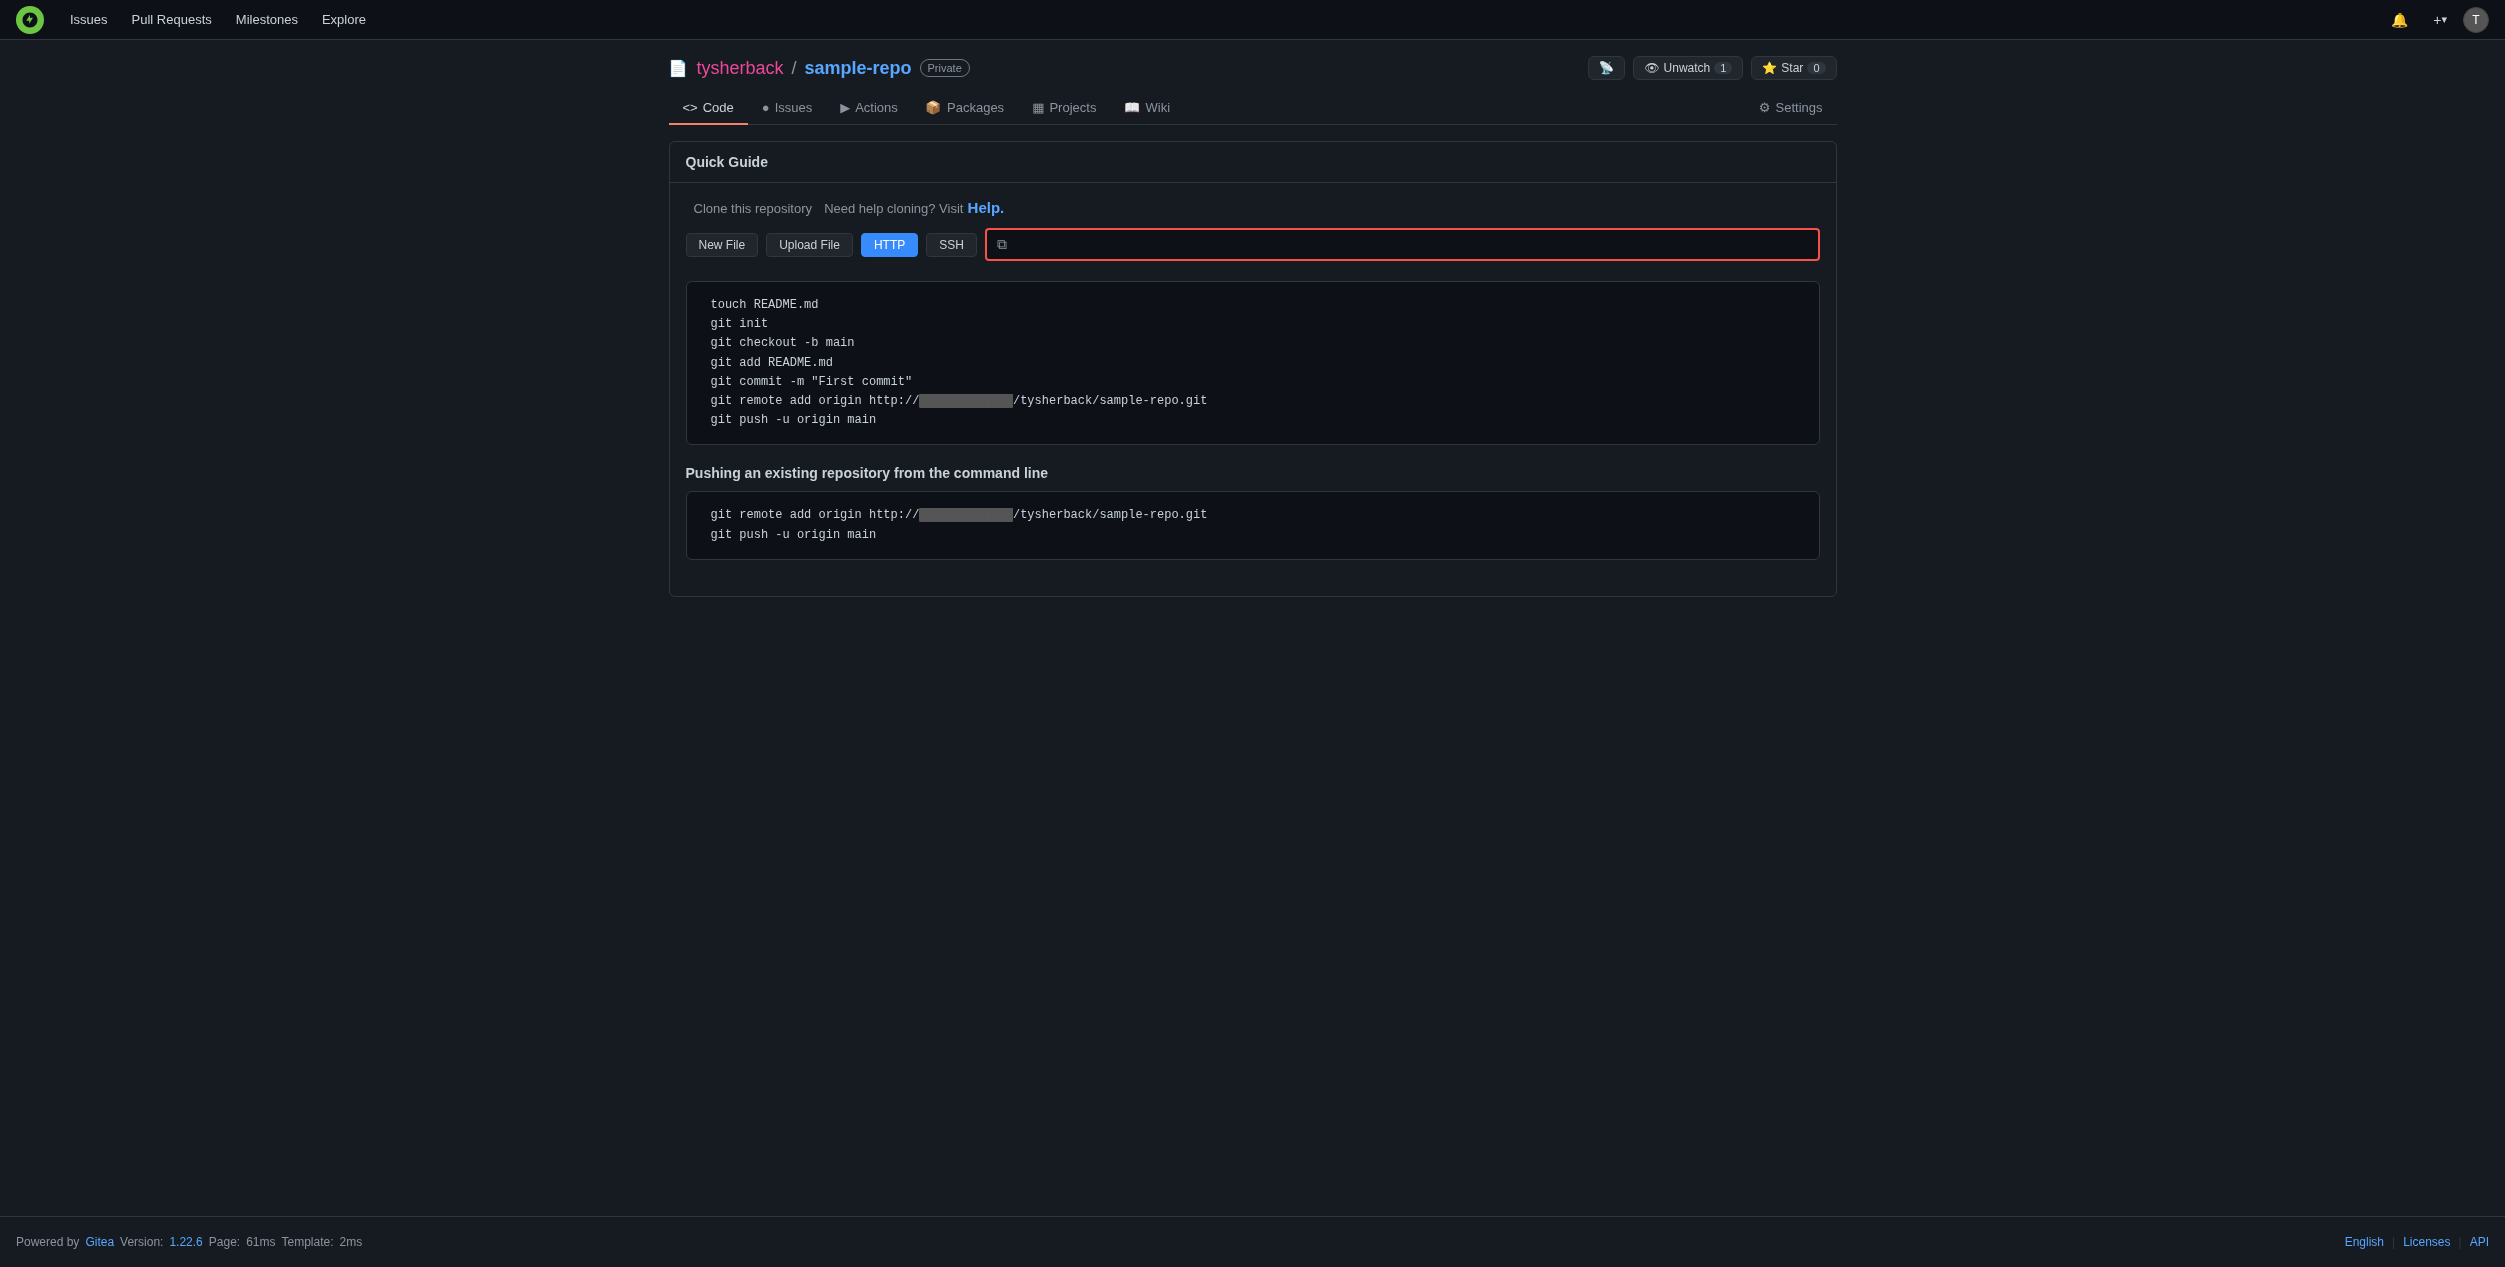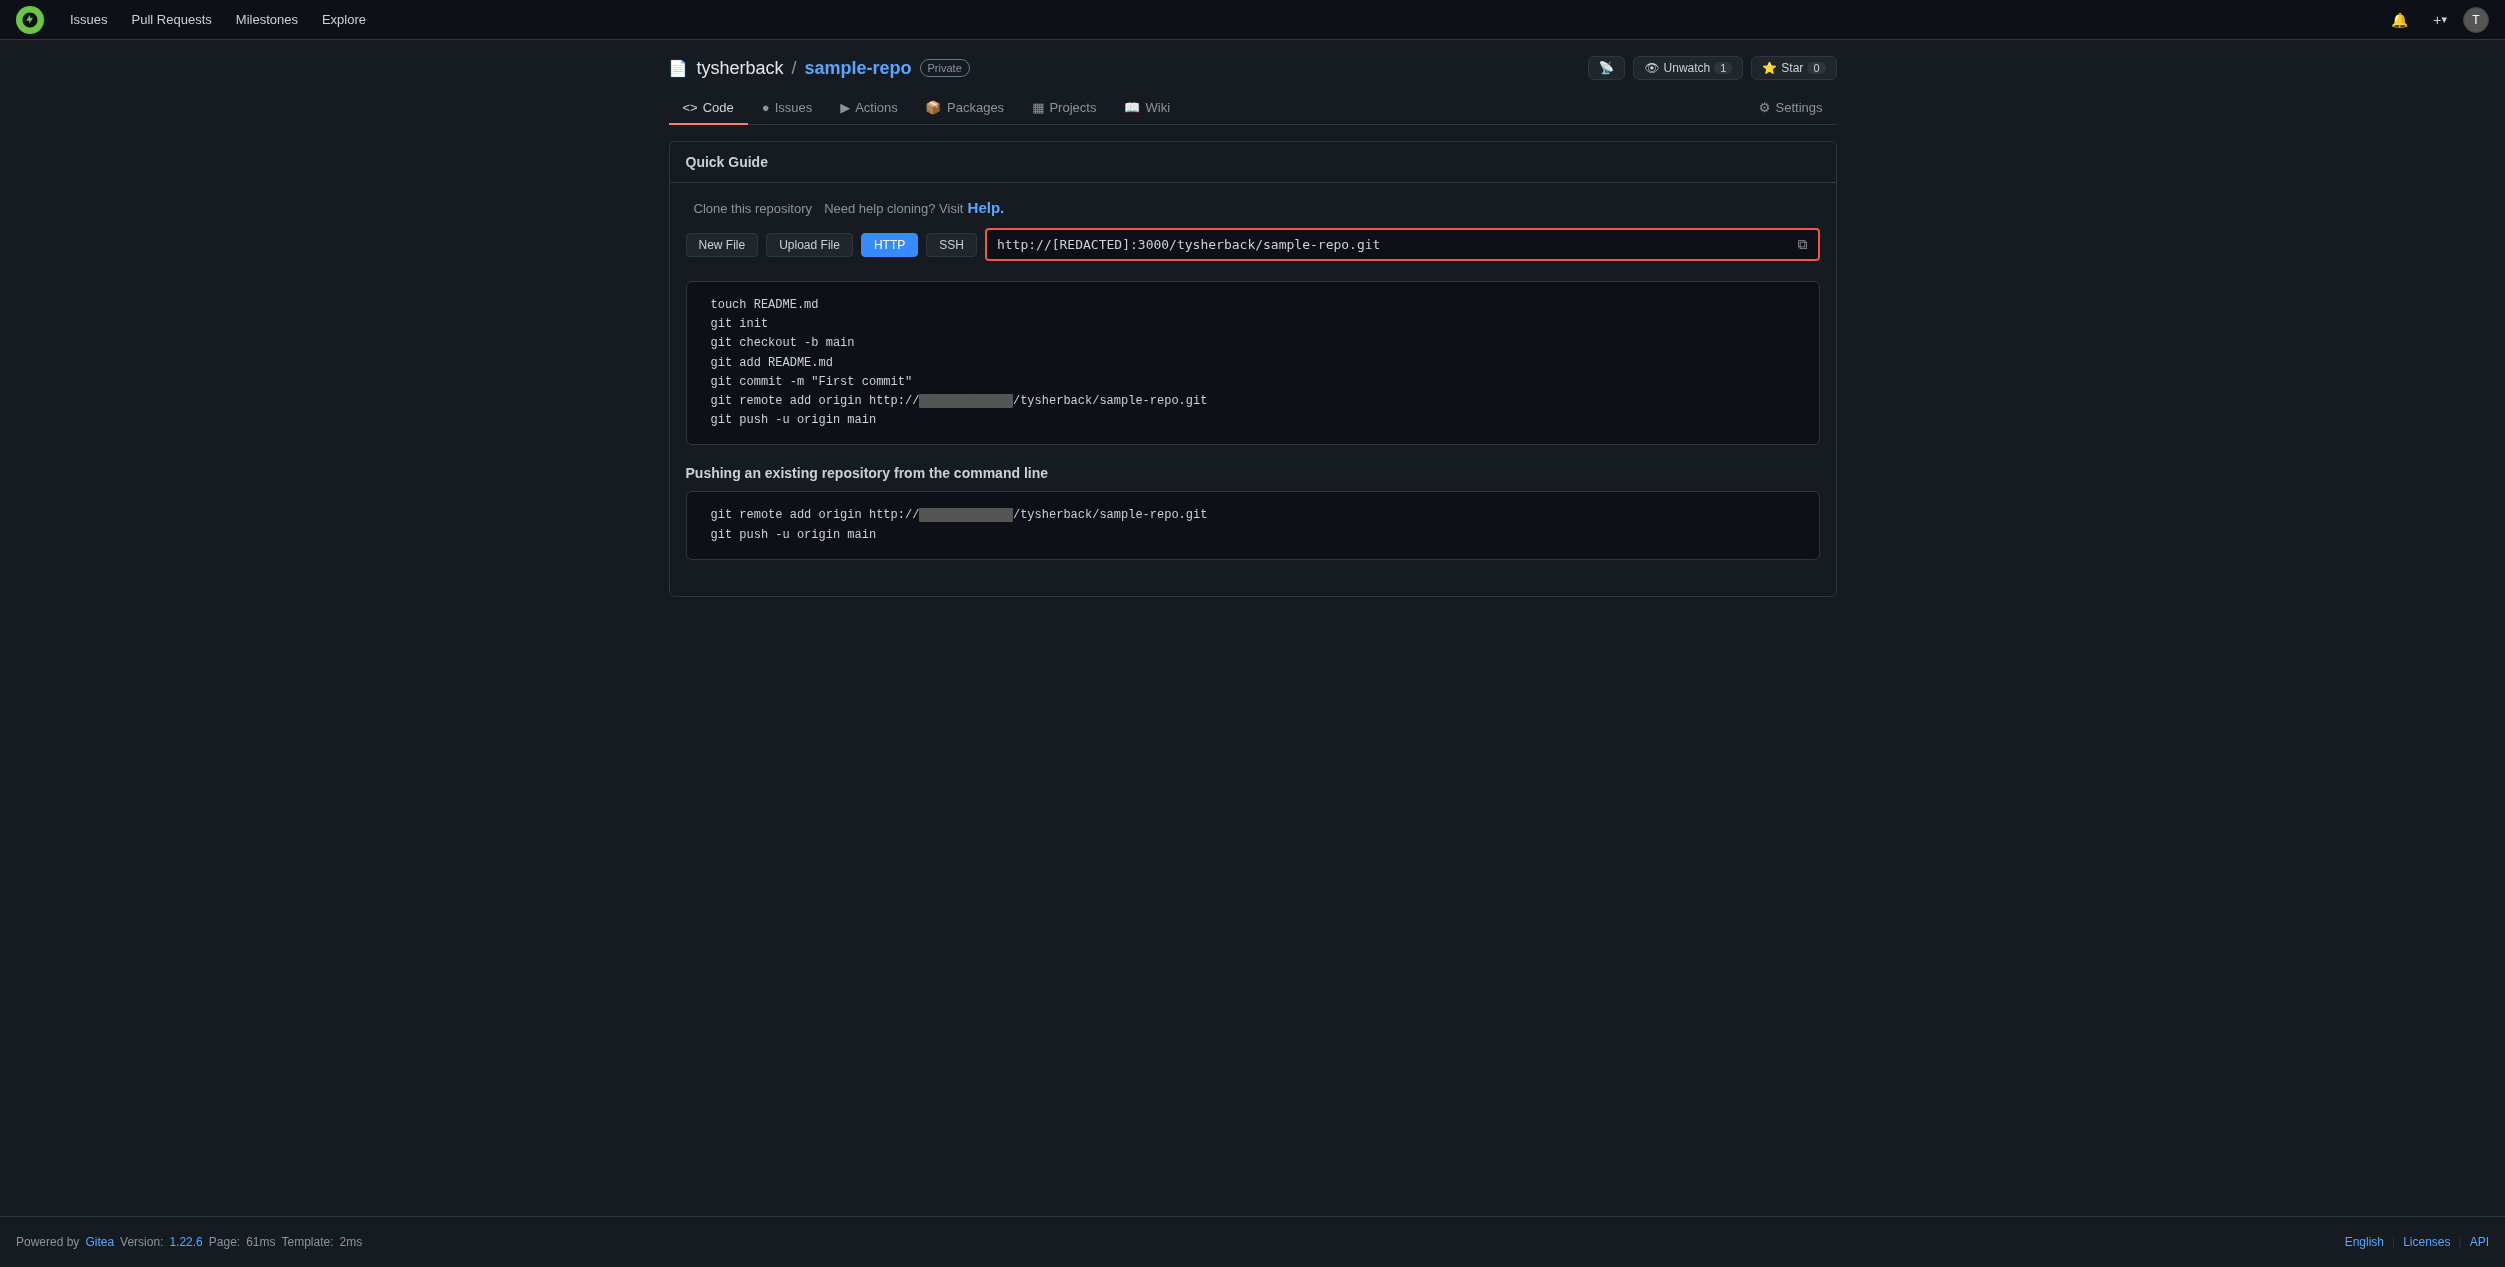--- a/index.html
+++ b/index.html
@@ -105,21 +105,21 @@
       display: flex;
       align-items: center;
       gap: 8px;
       font-size: 18px;
     }
     .repo-icon {
       color: #8b949e;
       font-size: 16px;
     }
     .repo-owner {
-      color: #e5e5e5;
+      color: #ec4899;
       text-decoration: none;
       cursor: pointer;
     }
     .repo-sep { color: #8b949e; }
     .repo-name {
       color: #58a6ff;
       text-decoration: none;
       font-weight: 600;
       cursor: pointer;
     }
@@ -411,21 +411,20 @@
         <span>Need help cloning? Visit</span>
         <a class="clone-link">Help.</a>
       </div>
 
       <div class="clone-bar">
         <button class="clone-tab-btn">New File</button>
         <button class="clone-tab-btn">Upload File</button>
         <button class="clone-tab-btn active">HTTP</button>
         <button class="clone-tab-btn">SSH</button>
         <div class="clone-url-wrapper">
-          <input class="clone-url-input" type="text" value="http://[REDACTED]:3000/tysherback/sample-repo.git" readonly="" style="">
           <button class="copy-btn">
             <span>⧉</span>
           </button>
         </div>
       </div>
 
       <div>
         <div class="code-block">touch README.md
 git init
 git checkout -b main

